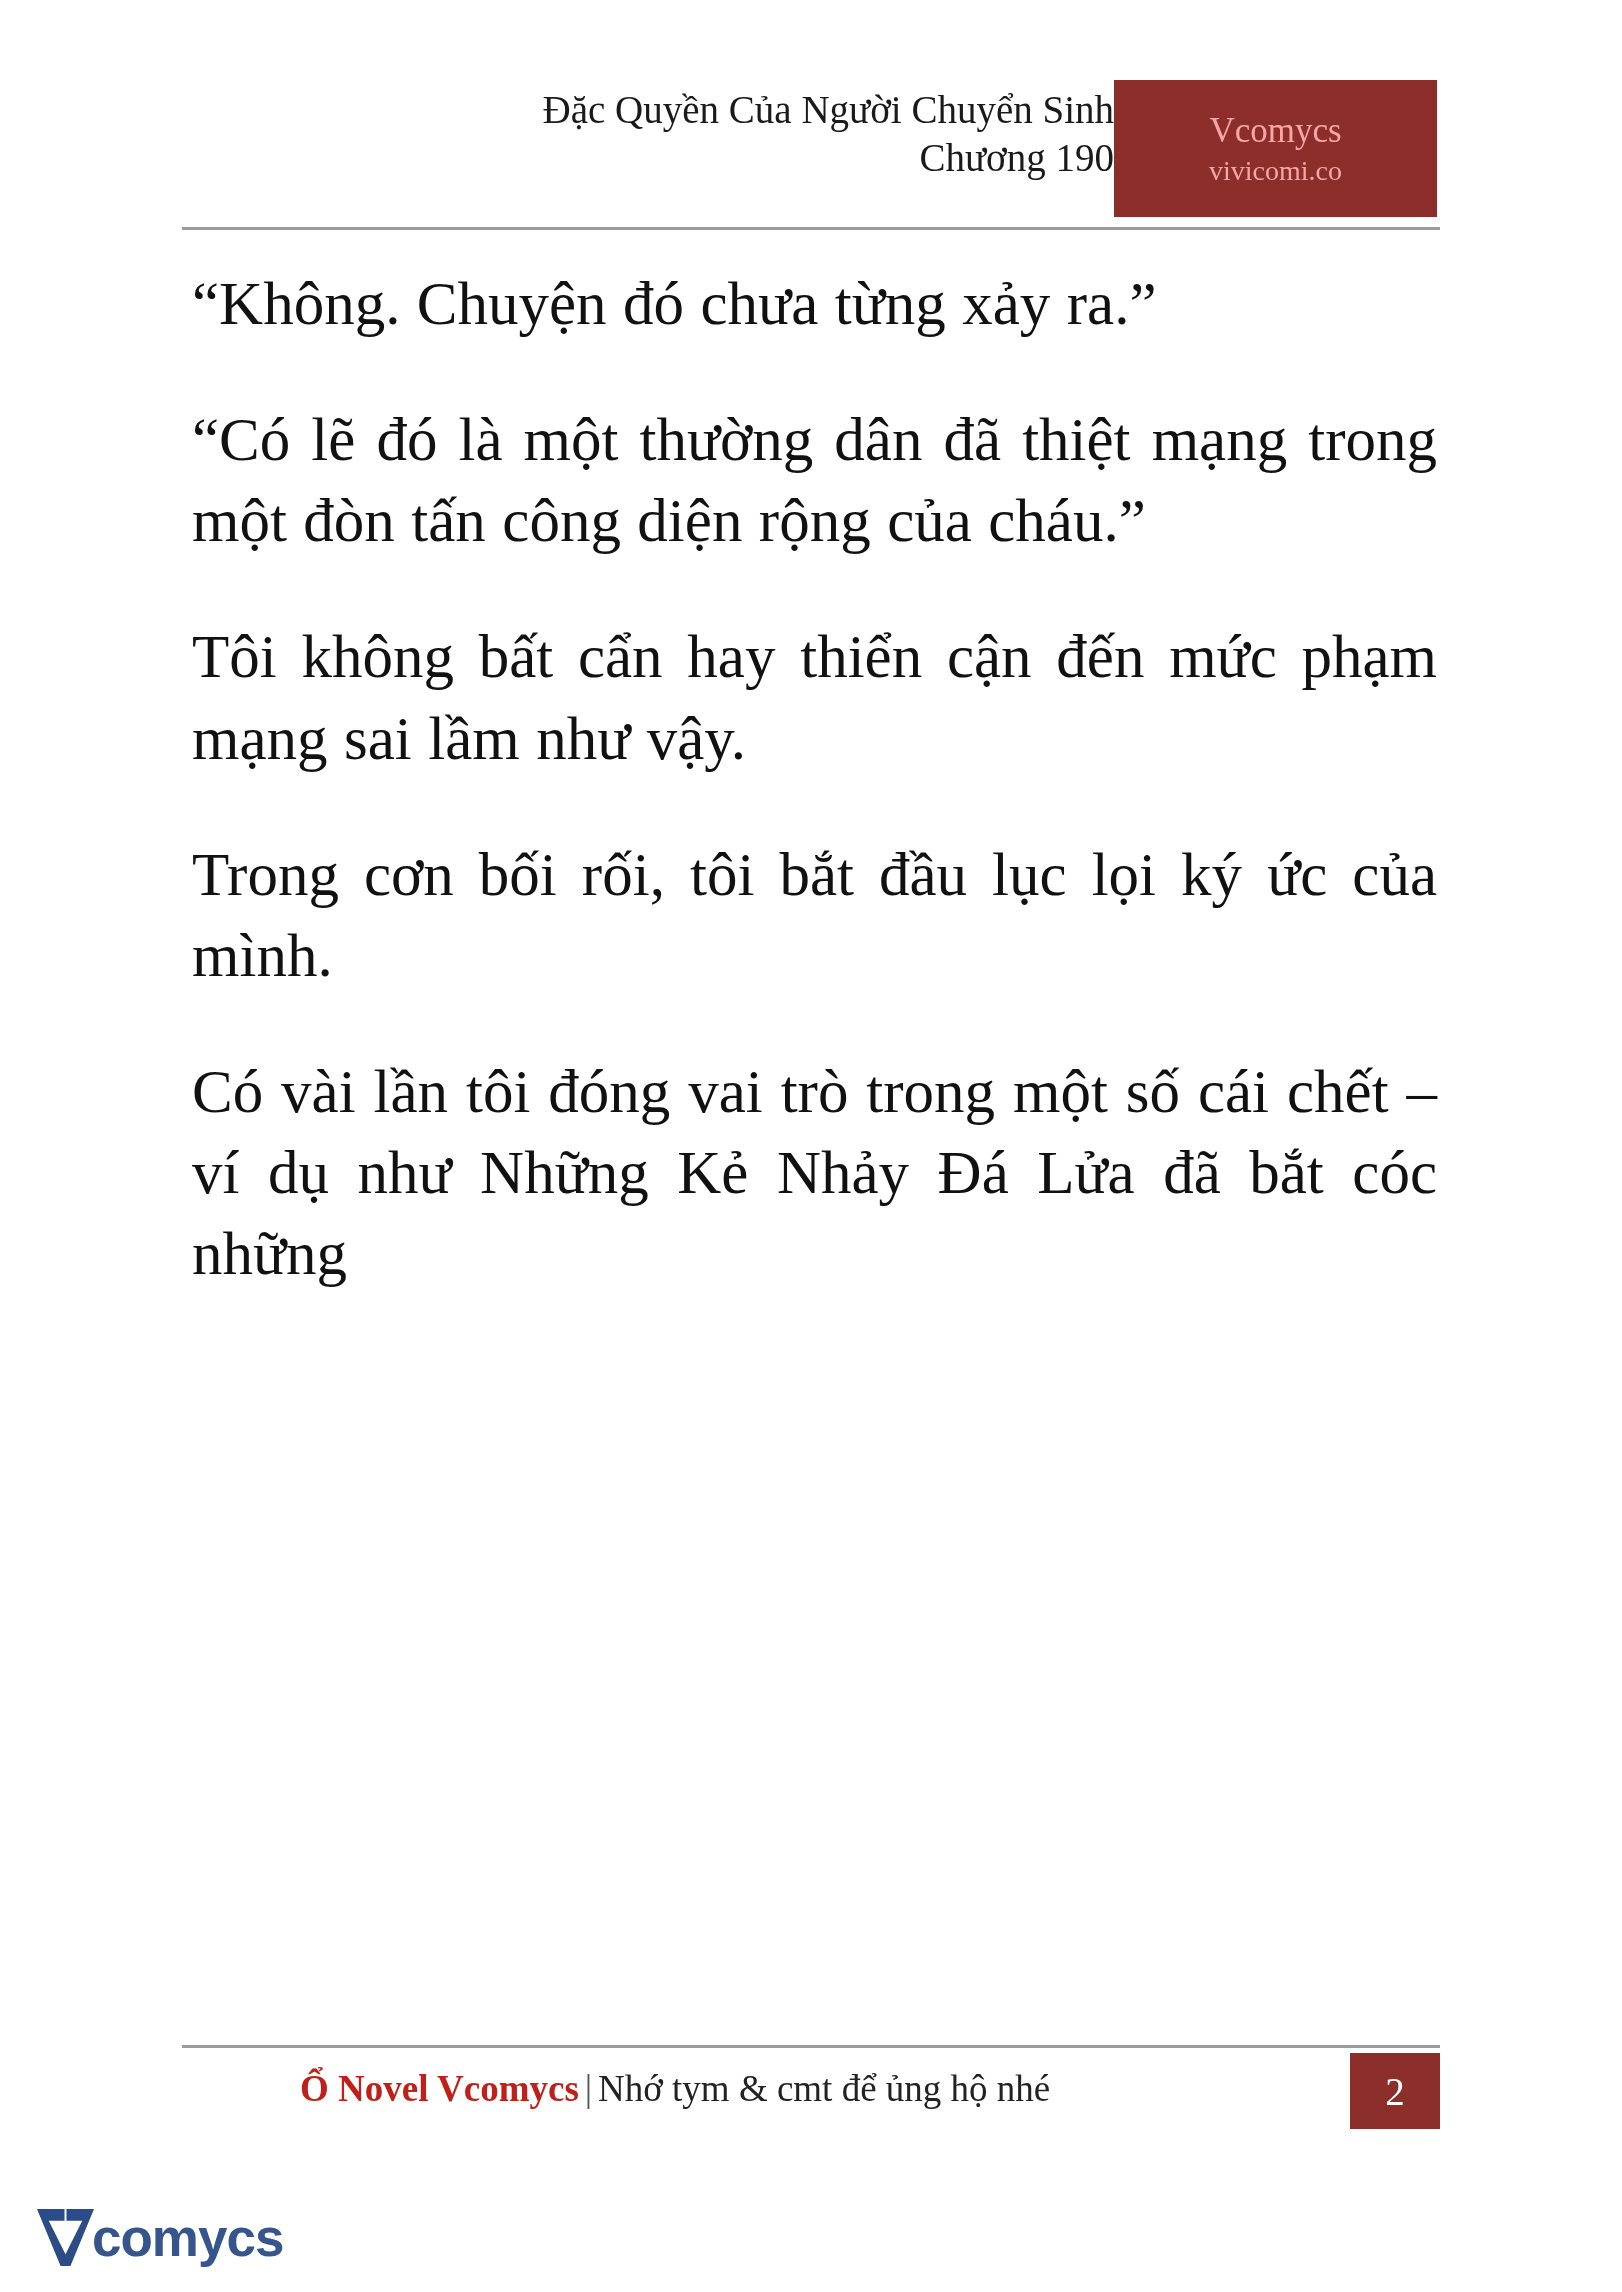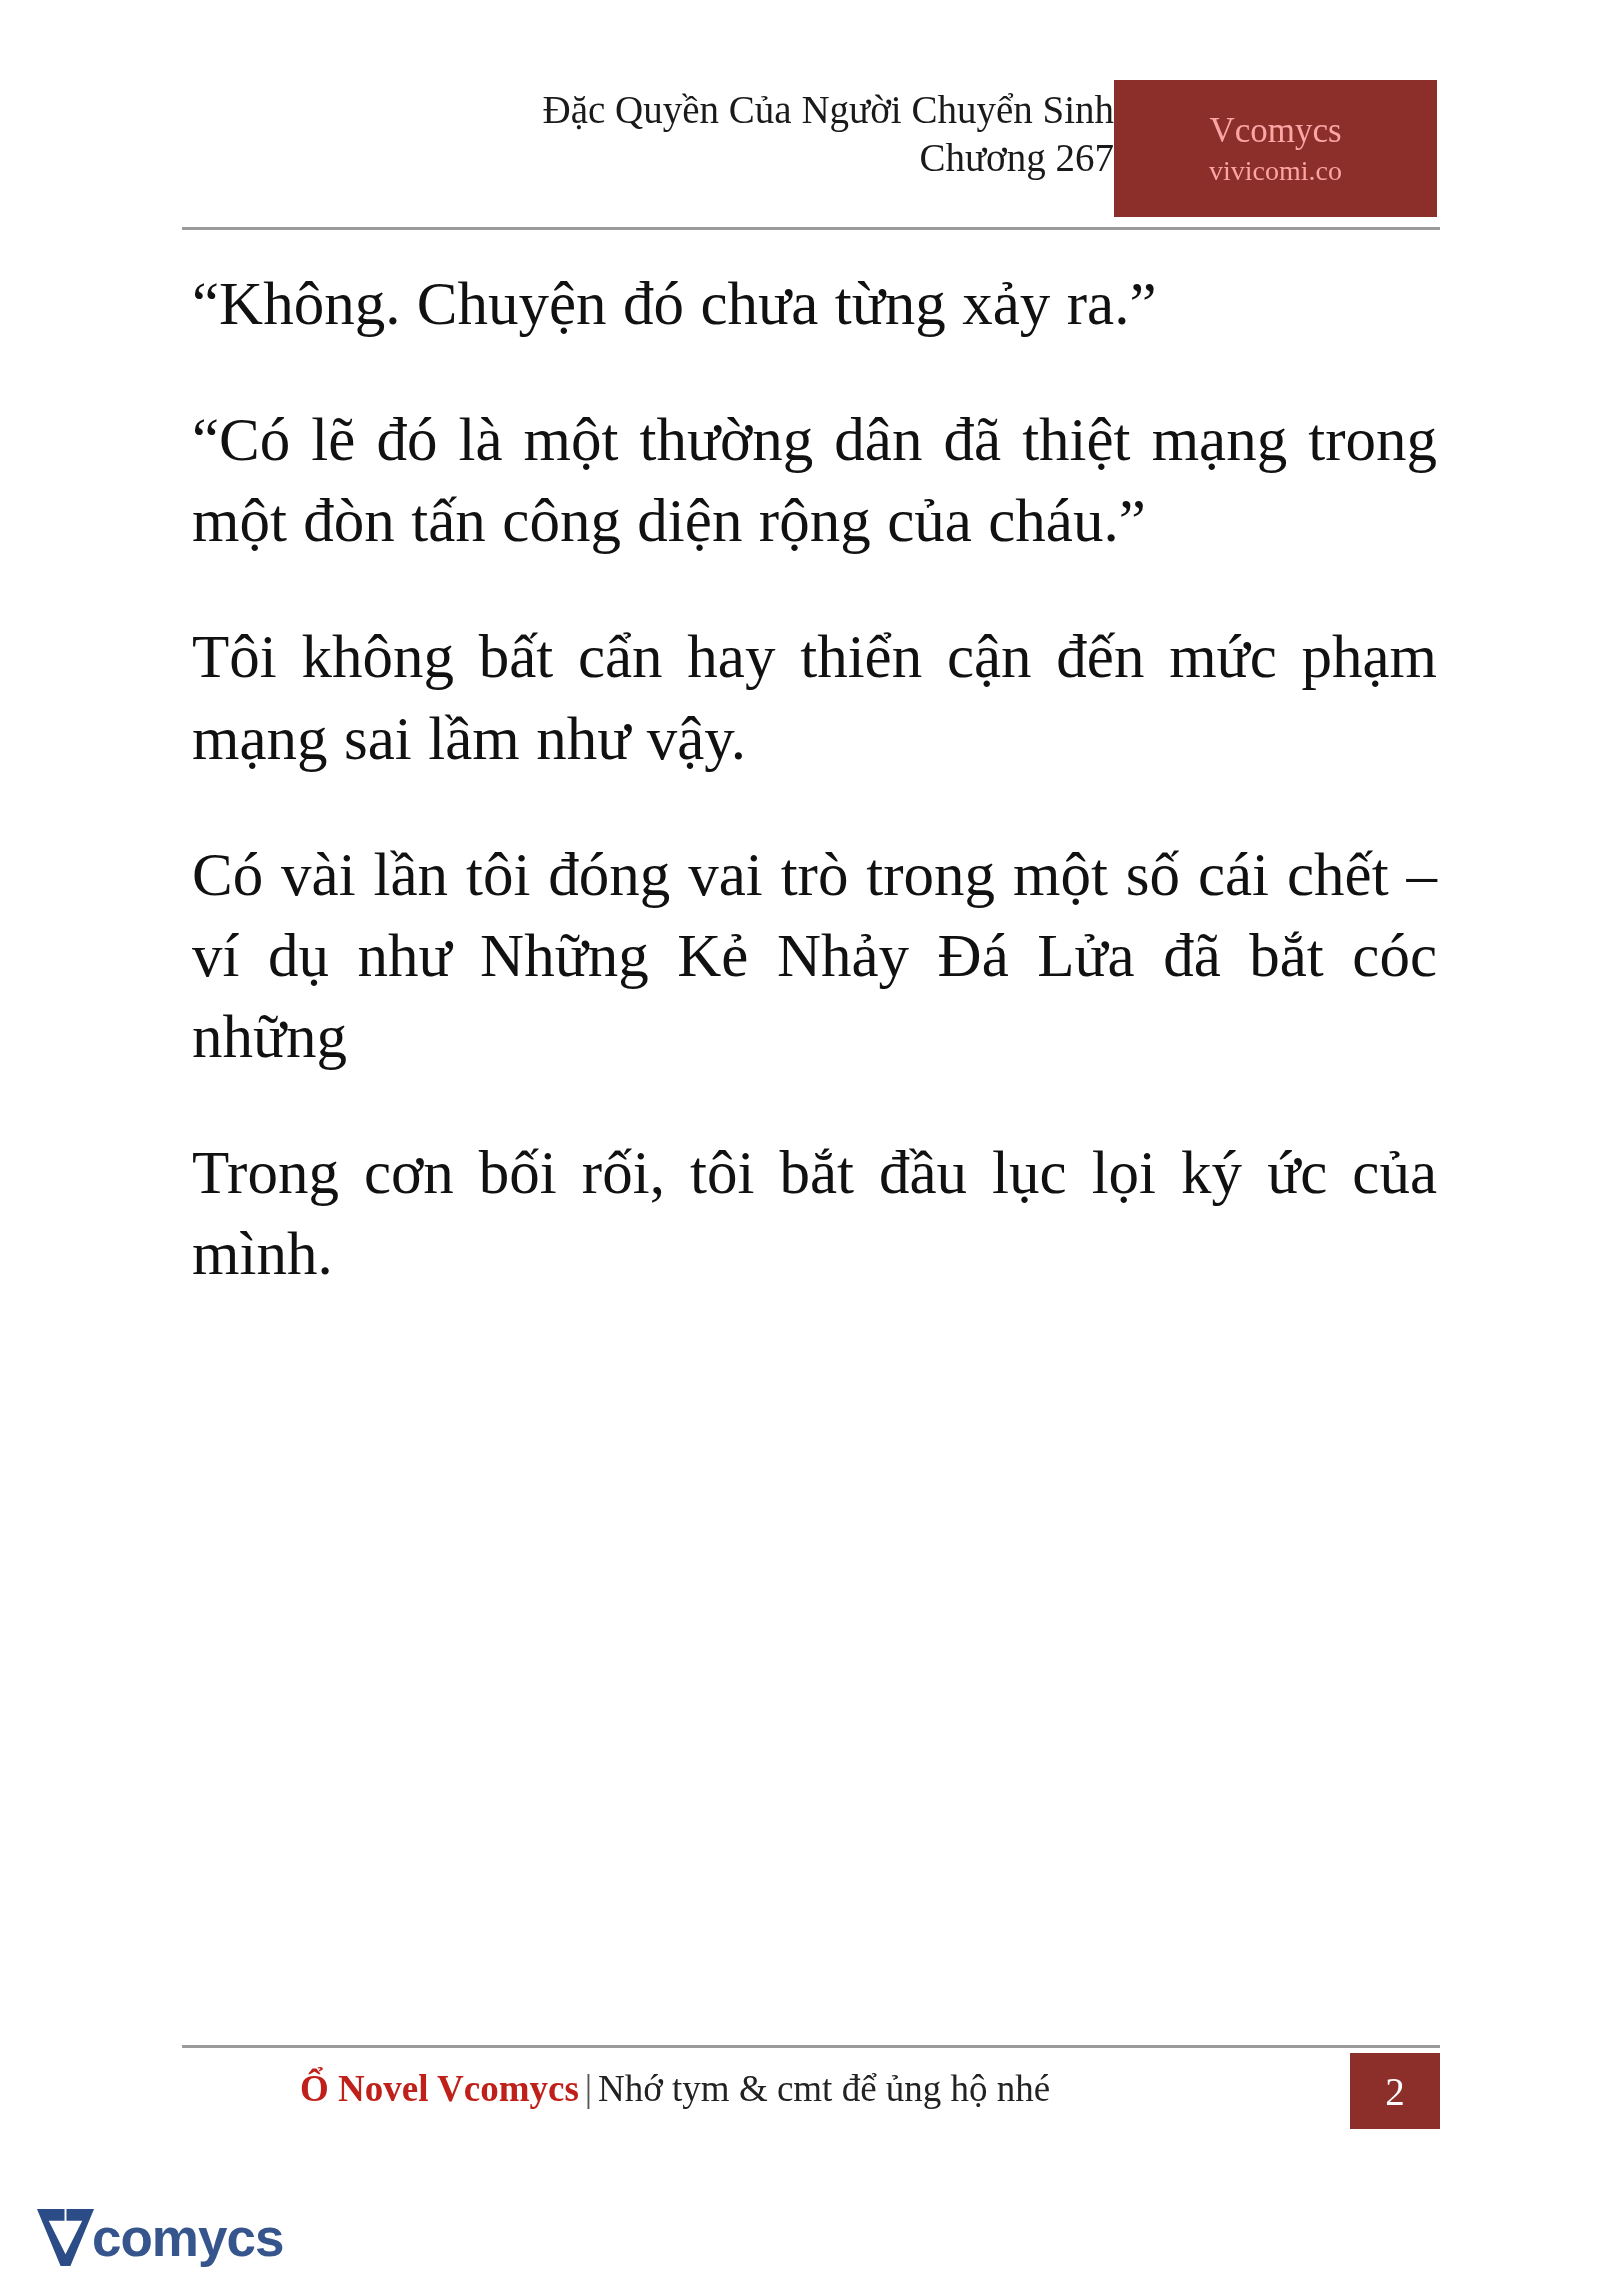--- a/index.html
+++ b/index.html
@@ -168,35 +168,35 @@
   }
 </style>
 </head>
 <body>
 
 <div class="page">
 
   <div class="header">
     <div class="header-title">
       <span>Đặc Quyền Của Người Chuyển Sinh</span>
-      <span class="line2">Chương 267</span>
+      <span class="line2">Chương 190</span>
     </div>
     <div class="brand-box">
       <span class="b1">Vcomycs</span>
       <span class="b2">vivicomi.co</span>
     </div>
   </div>
   <div class="header-rule"></div>
 
   <div class="content">
     <p class="para">“Không. Chuyện đó chưa từng xảy ra.”</p>
     <p class="para">“Có lẽ đó là một thường dân đã thiệt mạng trong một đòn tấn công diện rộng của cháu.”</p>
     <p class="para">Tôi không bất cẩn hay thiển cận đến mức phạm mạng sai lầm như vậy.</p>
+    <p class="para">Trong cơn bối rối, tôi bắt đầu lục lọi ký ức của mình.</p>
     <p class="para">Có vài lần tôi đóng vai trò trong một số cái chết – ví dụ như Những Kẻ Nhảy Đá Lửa đã bắt cóc những</p>
-    <p class="para">Trong cơn bối rối, tôi bắt đầu lục lọi ký ức của mình.</p>
   </div>
 
   <div class="footer-rule"></div>
   <div class="footer">
     <div class="footer-text">
       <span class="fb">Ổ Novel Vcomycs</span><span class="fsep">|</span><span>Nhớ tym &amp; cmt để ủng hộ nhé</span>
     </div>
     <div class="page-num-box">
       <span>2</span>
     </div>

